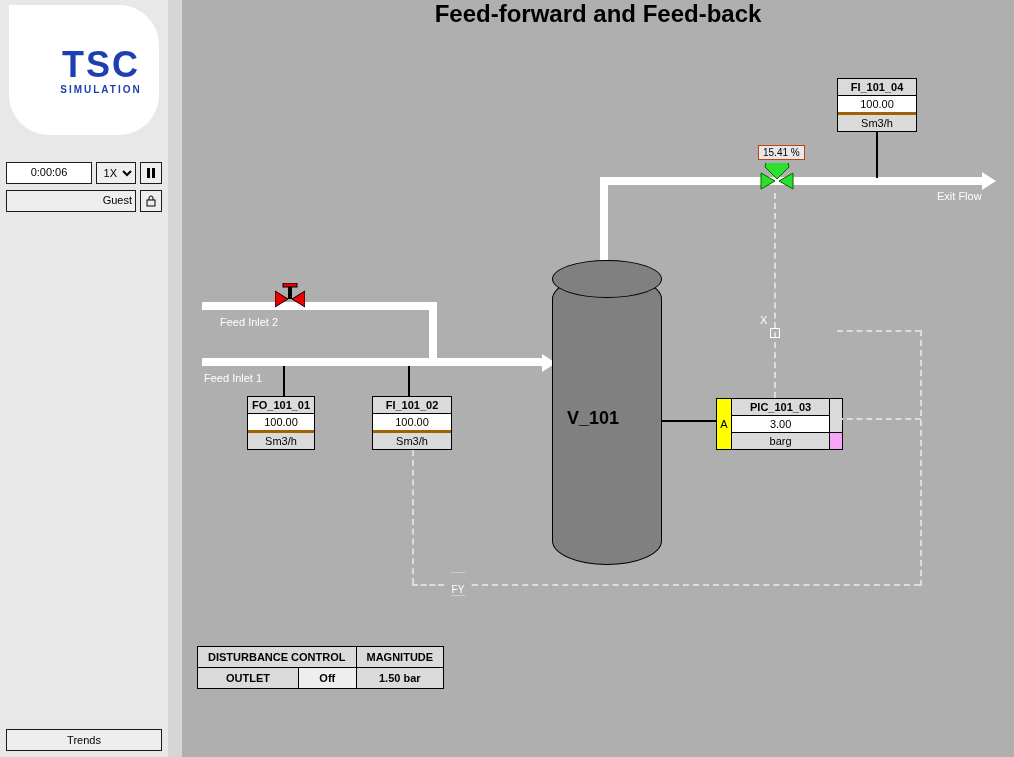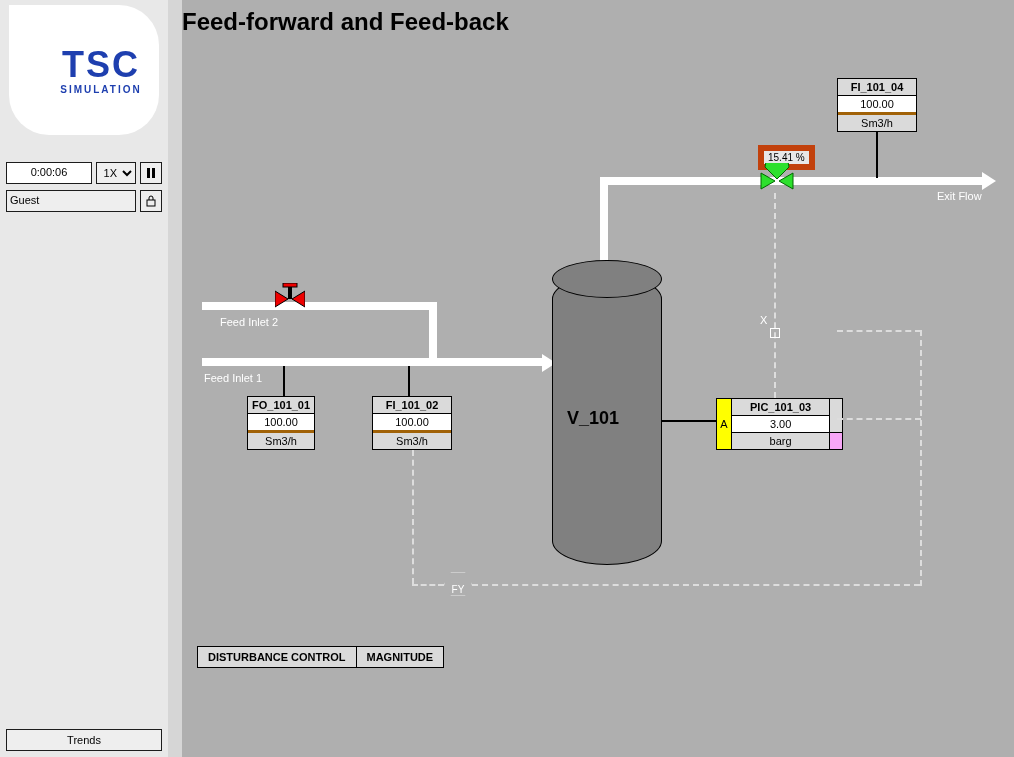--- a/index.html
+++ b/index.html
@@ -67,21 +67,21 @@
     gap: 4px;
     padding: 0 6px;
   }
   .user-btn {
     flex: 1;
     border: 1px solid #1C1C1C;
     background: #EEE;
     font: 11px Arial;
     padding: 3px;
     cursor: pointer;
-    text-align: left;
+    text-align: right;
   }
   .lock-btn {
     border: 1px solid #1C1C1C;
     width: 22px; height: 22px;
     display: flex; align-items: center; justify-content: center;
     background: #EEE;
     cursor: pointer;
   }
   .trends-btn {
     position: absolute;
@@ -99,21 +99,22 @@
     width: 14px; height: 757px;
     background: #D6D6D6;
   }
   .canvas {
     position: absolute;
     left: 182px; top: 0;
     width: 832px; height: 757px;
   }
   .title {
     position: absolute;
-    top: 8px; left: 0; right: 0;
+    top: 0; left: 0; right: 0;
+    text-align: center;
     font: bold 24px Arial;
   }
   .pipe { position: absolute; background: #FFF; }
   .label {
     position: absolute;
     color: #FFF;
     font: 11px Arial;
   }
   .arrow-r {
     position: absolute;
@@ -171,21 +172,21 @@
     position: absolute;
     width: 30px; height: 24px;
   }
   .valve-green {
     position: absolute;
   }
   .valve-pct {
     position: absolute;
     font: 10px Arial;
     background: #E8E8E8;
-    border: 6px solid #c2410c;
+    border: 1px solid #c2410c;
     padding: 1px 4px;
   }
   .dashed {
     position: absolute;
     border: 1px dashed #CCC;
   }
   .fy {
     position: absolute;
     width: 28px; height: 24px;
     border: 1px solid #CCC;
@@ -331,15 +332,20 @@
   <div class="fy" style="left:262px;top:572px;">
       <span>FY</span>
     </div>
 
   <table class="dist-table" style="left:15px;top:646px;">
     <tbody>
         <tr>
       <th colspan="2">DISTURBANCE CONTROL</th>
       <th>MAGNITUDE</th>
     </tr>
+    <tr>
+      <td>OUTLET</td>
+      <td class="off-cell">Off</td>
+      <td>1.50 bar</td>
+    </tr>
   </tbody>
     </table>
 </div>
 
 </body></html>

